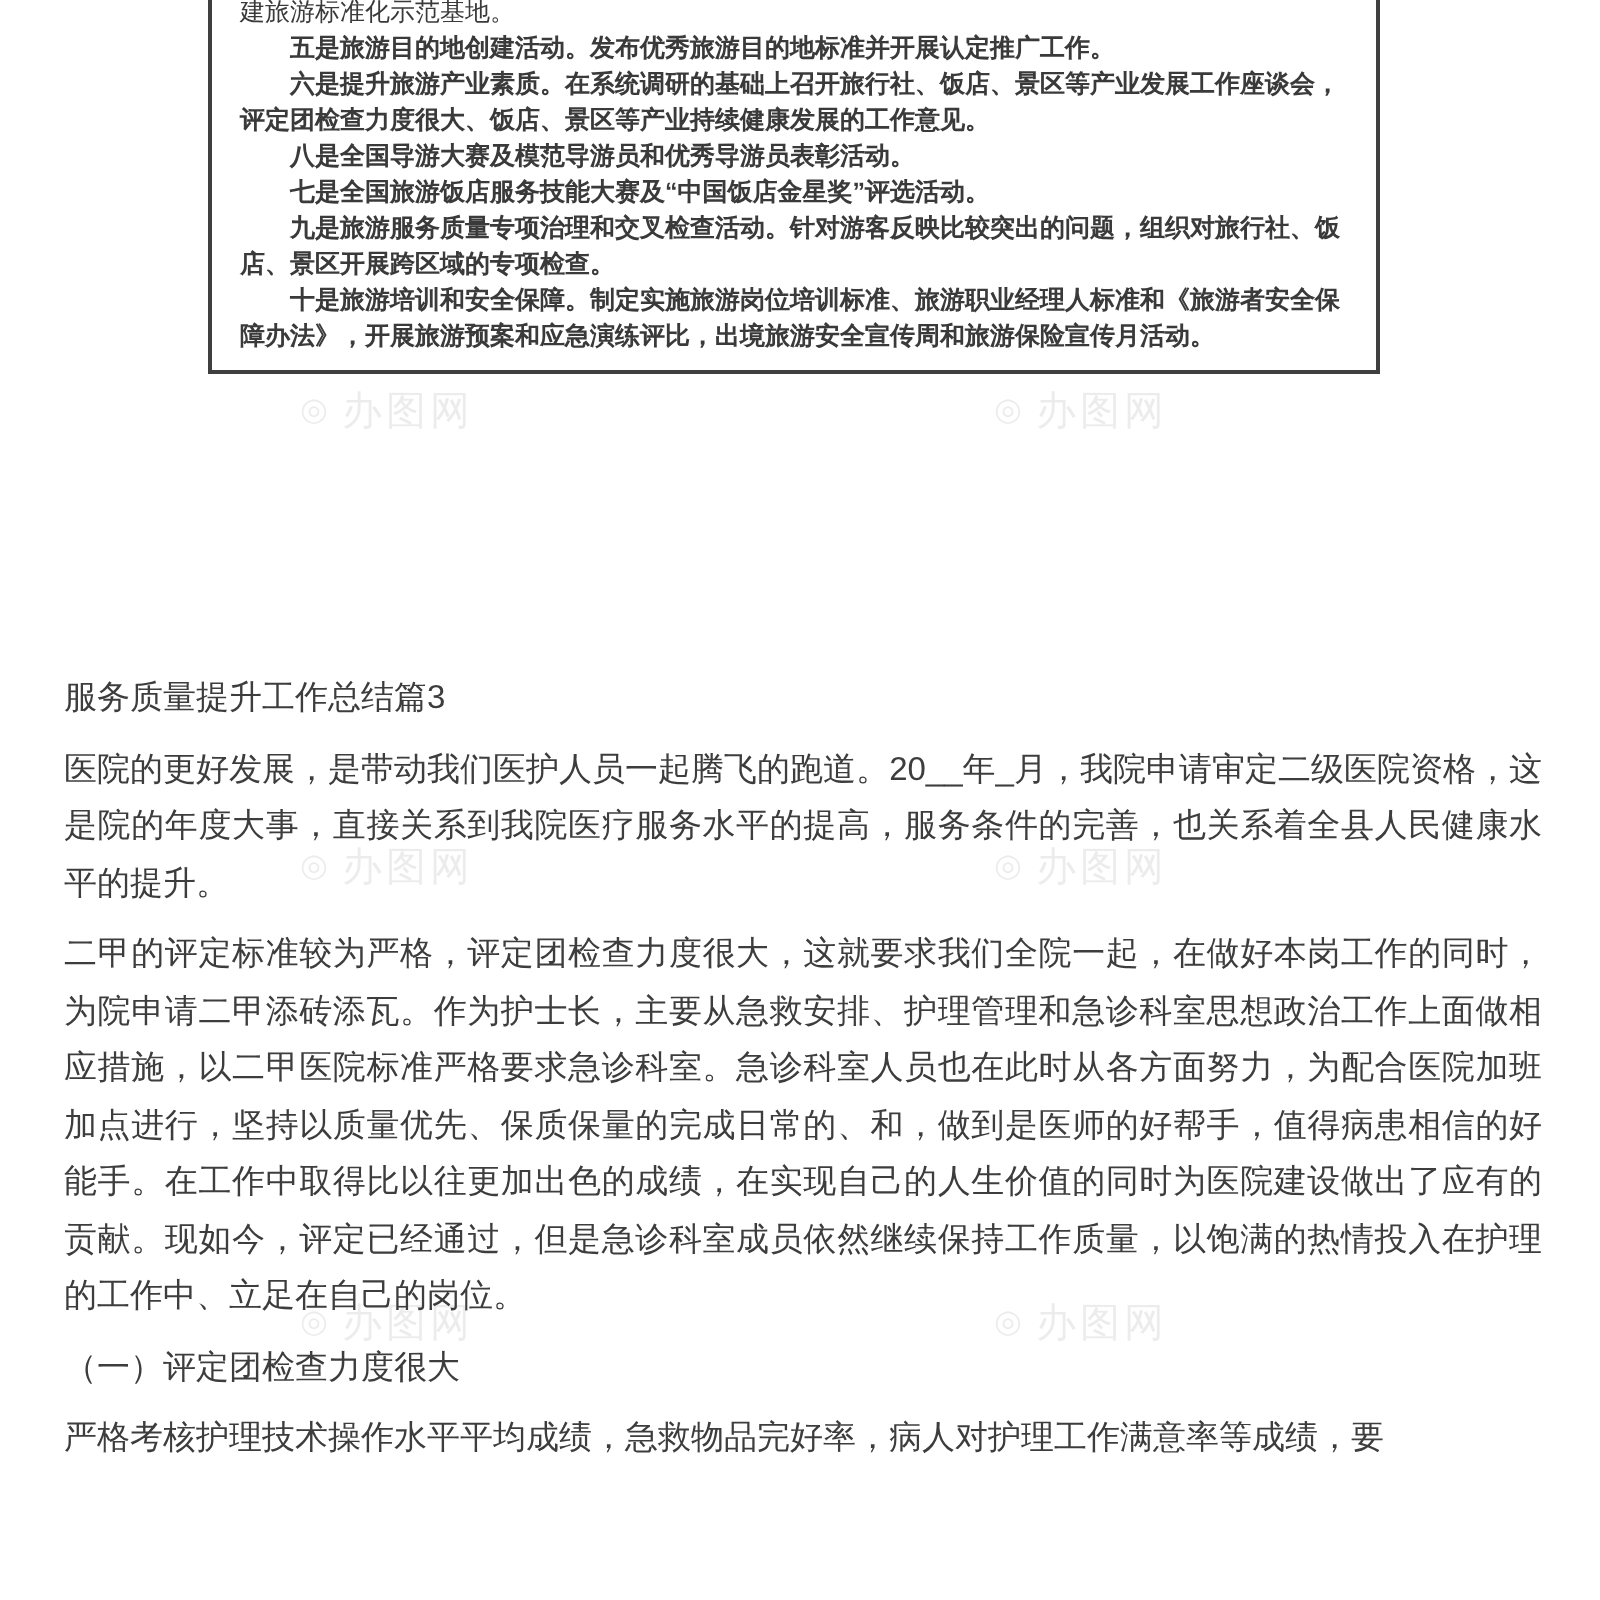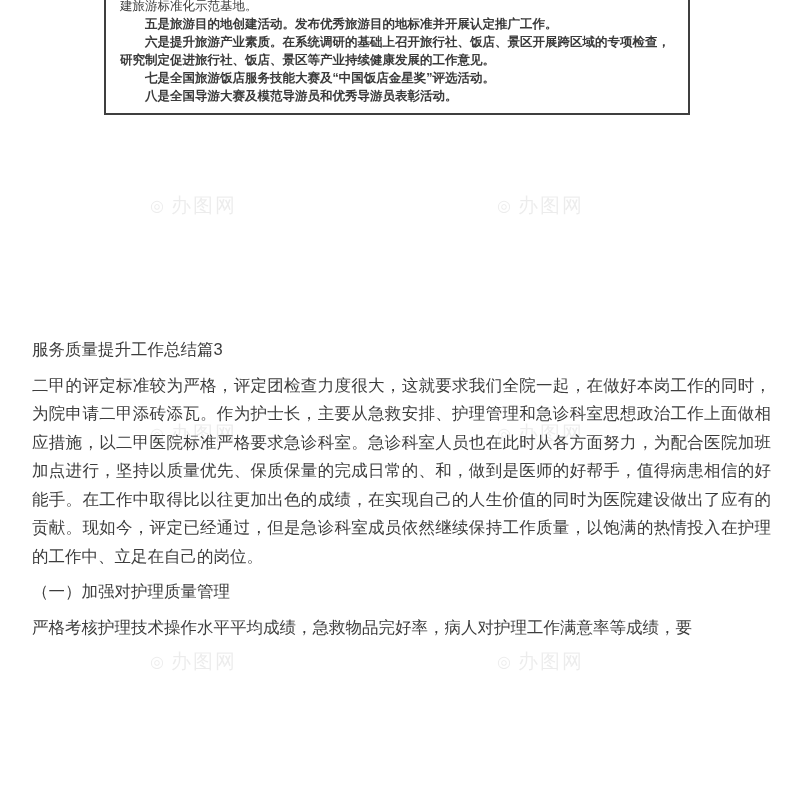--- a/index.html
+++ b/index.html
@@ -95,25 +95,28 @@
     </div>
     <div class="watermark" style="left:497px; top:648px;">
       <span class="wm-icon">◎</span>
       <span>办图网</span>
     </div>
   </div>
 
   <div class="quote-box">
     <p>建旅游标准化示范基地。</p>
     <p class="indent">五是旅游目的地创建活动。发布优秀旅游目的地标准并开展认定推广工作。</p>
-    <p class="indent">六是提升旅游产业素质。在系统调研的基础上召开旅行社、饭店、景区开展跨区域的专项检查，研究制定促进旅行社、饭店、景区等产业持续健康发展的工作意见。</p>
+    <p class="indent">六是提升旅游产业素质。在系统调研的基础上召开旅行社、饭店、景区等产业发展工作座谈会，评定团检查力度很大、饭店、景区等产业持续健康发展的工作意见。</p>
+    <p class="indent">八是全国导游大赛及模范导游员和优秀导游员表彰活动。</p>
     <p class="indent">七是全国旅游饭店服务技能大赛及“中国饭店金星奖”评选活动。</p>
-    <p class="indent">八是全国导游大赛及模范导游员和优秀导游员表彰活动。</p>
+    <p class="indent">九是旅游服务质量专项治理和交叉检查活动。针对游客反映比较突出的问题，组织对旅行社、饭店、景区开展跨区域的专项检查。</p>
+    <p class="indent">十是旅游培训和安全保障。制定实施旅游岗位培训标准、旅游职业经理人标准和《旅游者安全保障办法》，开展旅游预案和应急演练评比，出境旅游安全宣传周和旅游保险宣传月活动。</p>
   </div>
 
   <div class="doc-body">
     <p class="section-heading">服务质量提升工作总结篇3</p>
+    <p>医院的更好发展，是带动我们医护人员一起腾飞的跑道。20__年_月，我院申请审定二级医院资格，这是院的年度大事，直接关系到我院医疗服务水平的提高，服务条件的完善，也关系着全县人民健康水平的提升。</p>
     <p>二甲的评定标准较为严格，评定团检查力度很大，这就要求我们全院一起，在做好本岗工作的同时，为院申请二甲添砖添瓦。作为护士长，主要从急救安排、护理管理和急诊科室思想政治工作上面做相应措施，以二甲医院标准严格要求急诊科室。急诊科室人员也在此时从各方面努力，为配合医院加班加点进行，坚持以质量优先、保质保量的完成日常的、和，做到是医师的好帮手，值得病患相信的好能手。在工作中取得比以往更加出色的成绩，在实现自己的人生价值的同时为医院建设做出了应有的贡献。现如今，评定已经通过，但是急诊科室成员依然继续保持工作质量，以饱满的热情投入在护理的工作中、立足在自己的岗位。</p>
-    <p>（一）加强对护理质量管理</p>
+    <p>（一）评定团检查力度很大</p>
     <p>严格考核护理技术操作水平平均成绩，急救物品完好率，病人对护理工作满意率等成绩，要</p>
   </div>
 
 </div>
 
 </body></html>

